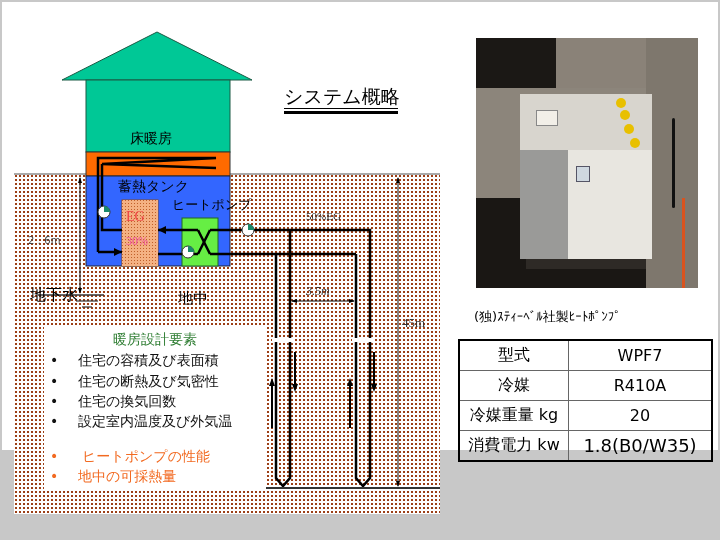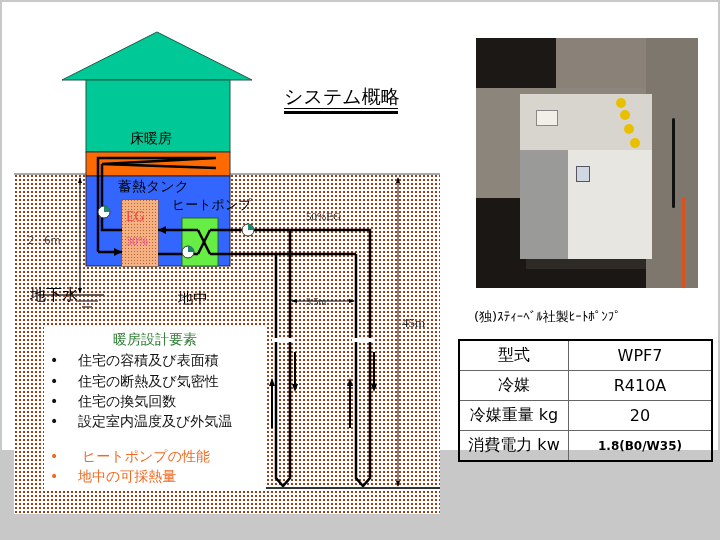--- a/index.html
+++ b/index.html
@@ -124,21 +124,21 @@
   <div class="txt" style="left:128px;top:128px;font-size:14px;">床暖房</div>
   <div class="txt" style="left:116px;top:176px;font-size:14px;">蓄熱タンク</div>
   <div class="txt" style="left:170px;top:194px;font-size:13px;">ヒートポンプ</div>
   <div class="txt serif" style="left:124px;top:207px;font-size:14px;color:#ef4444;">EG</div>
   <div class="txt serif" style="left:124px;top:232px;font-size:12px;color:#ec4899;">30%</div>
 
   <div class="txt" style="left:26px;top:232px;font-size:10px;color:#444;">2．6m</div>
   <div class="txt" style="left:28px;top:275px;font-size:16px;margin-top:8px;">地下水</div>
   <div class="txt" style="left:176px;top:287px;font-size:15px;">地中</div>
   <div class="txt serif" style="left:304px;top:208px;font-size:11px;color:#333;">50%EG</div>
-  <div class="txt serif" style="left:304px;top:294px;font-size:10px;color:#333;">3.5m</div>
+  <div class="txt serif" style="left:304px;top:282px;font-size:12px;color:#333;font-style:italic;">3.5m</div>
   <div class="txt serif" style="left:400px;top:313px;font-size:13px;color:#333;">45m</div>
 
   <div class="infobox">
     <div class="hd">暖房設計要素</div>
     <div class="li" style="top:25px;"><span class="b">•</span><span>住宅の容積及び表面積</span></div>
     <div class="li" style="top:46px;"><span class="b">•</span><span>住宅の断熱及び気密性</span></div>
     <div class="li" style="top:66px;"><span class="b">•</span><span>住宅の換気回数</span></div>
     <div class="li" style="top:86px;"><span class="b">•</span><span>設定室内温度及び外気温</span></div>
     <div class="li orange" style="top:121px;"><span class="b">•</span><span style="padding-left:4px">ヒートポンプの性能</span></div>
     <div class="li orange" style="top:141px;"><span class="b">•</span><span>地中の可採熱量</span></div>
@@ -176,18 +176,18 @@
     <tr>
       <td class="k">冷媒</td>
       <td>R410A</td>
     </tr>
     <tr>
       <td class="k">冷媒重量 kg</td>
       <td>20</td>
     </tr>
     <tr>
       <td class="k">消費電力 kw</td>
-      <td style="font-size:12px;font-weight:bold;">1.8(B0/W35)</td>
+      <td style="font-size:18px;">1.8(B0/W35)</td>
     </tr>
   </tbody>
     </table>
 
 </div>
 
 </body></html>

